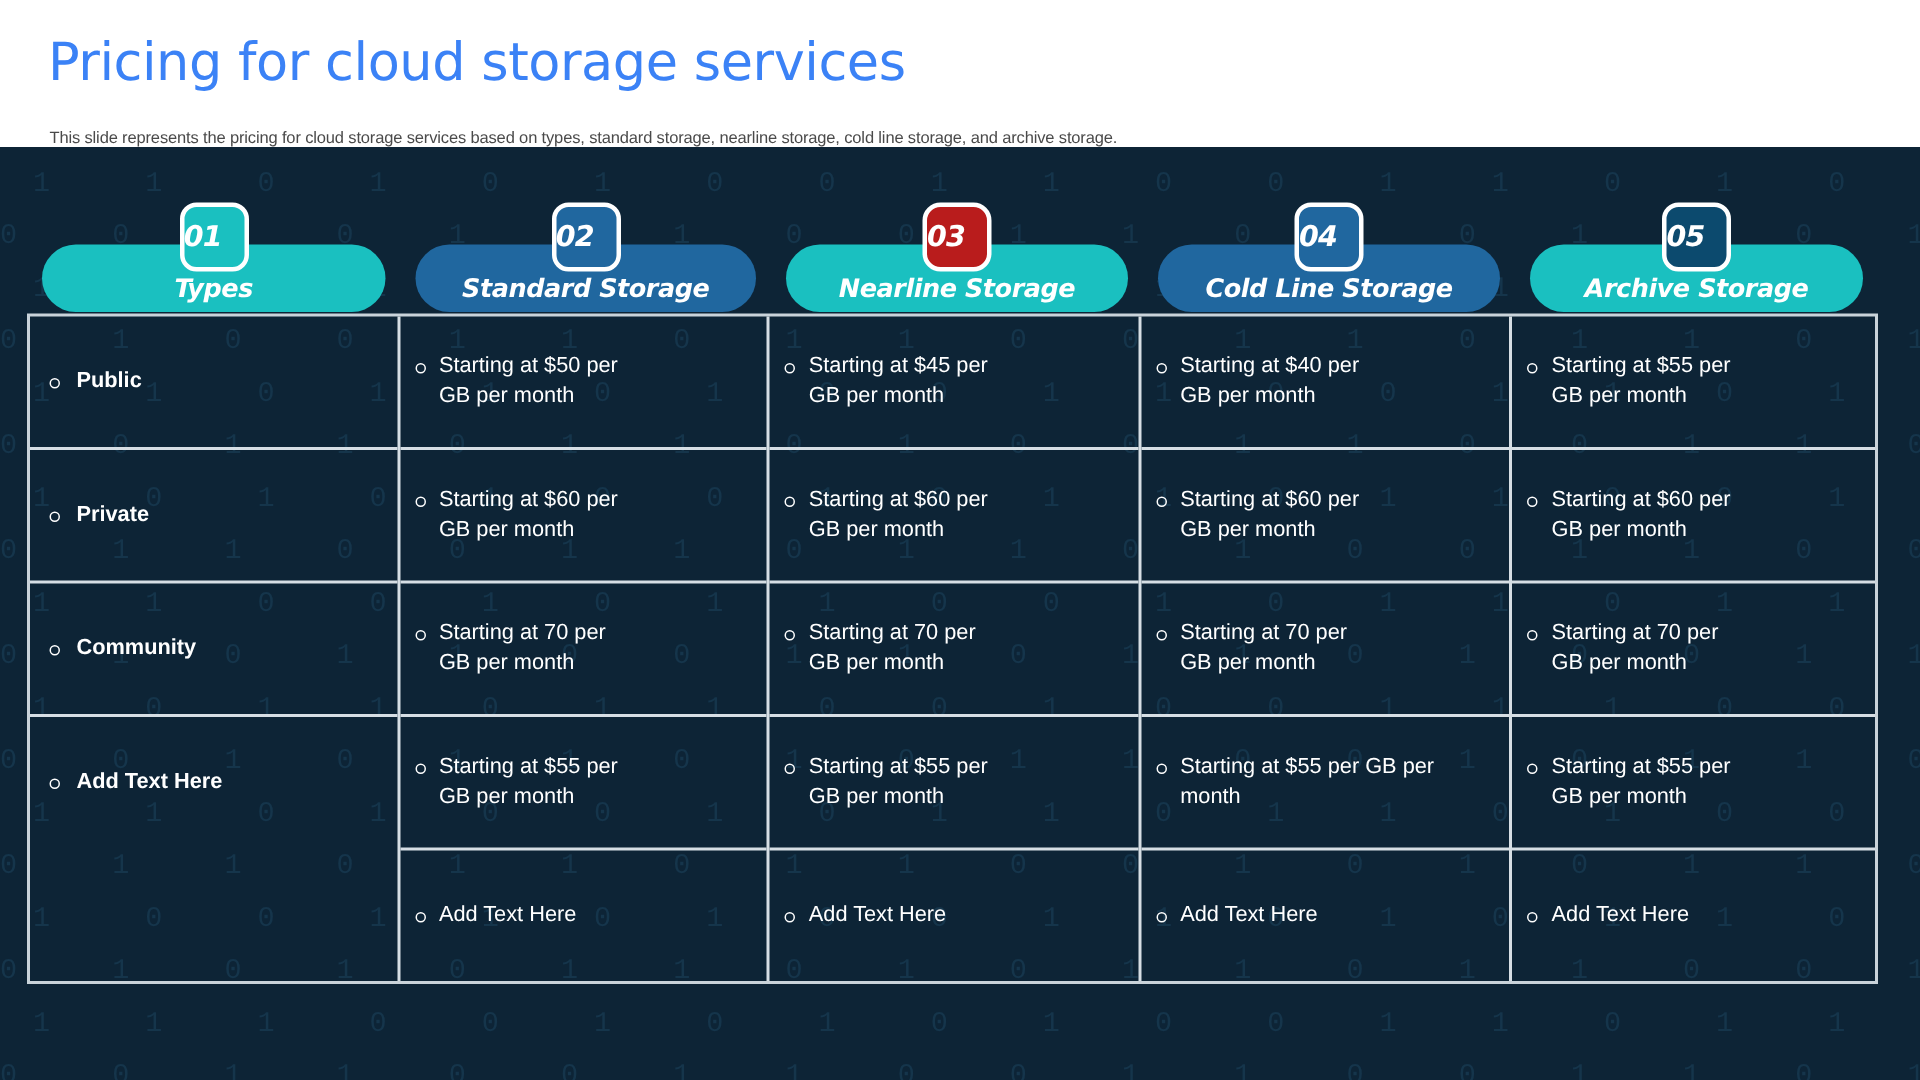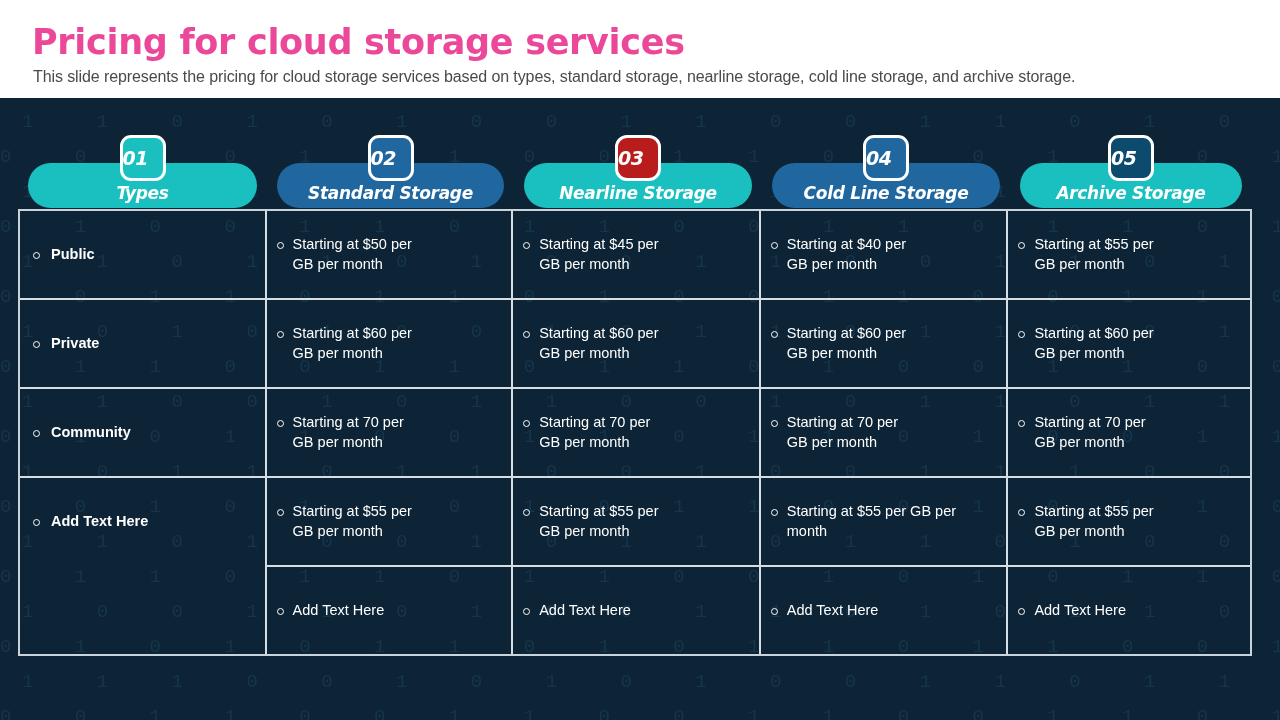--- a/index.html
+++ b/index.html
@@ -43,29 +43,29 @@
     position: absolute;
     left: 0; top: 0;
     width: 1280px; height: 98px;
     background: #ffffff;
     z-index: 5;
   }
   .title {
     position: absolute;
     left: 32px; top: 22px;
     font-size: 35px;
-    font-weight: bold;
-    color: #ec4899;
+    font-weight: normal;
+    color: #3b82f6;
     letter-spacing: -0.3px;
     font-family: "DejaVu Sans", sans-serif;
   }
   .subtitle {
     position: absolute;
-    left: 33px; top: 68px;
-    font-size: 16px;
+    left: 33px; top: 86px;
+    font-size: 11px;
     color: #4a4a4a;
     letter-spacing: -0.1px;
   }
 
   
   .pills {
     position: absolute;
     left: 0; top: 130px;
     width: 1280px; height: 80px;
     z-index: 3;

